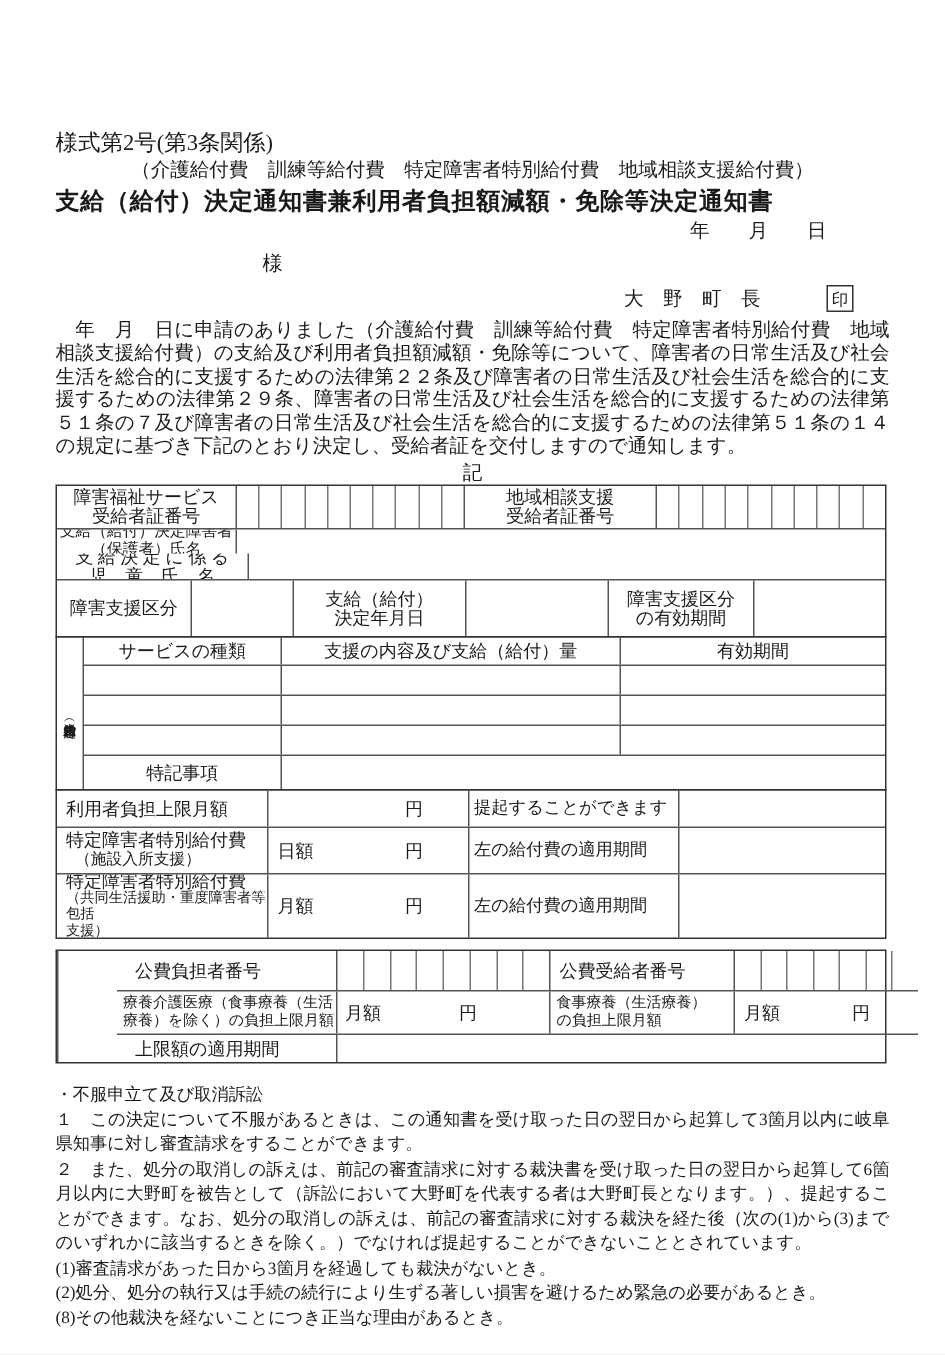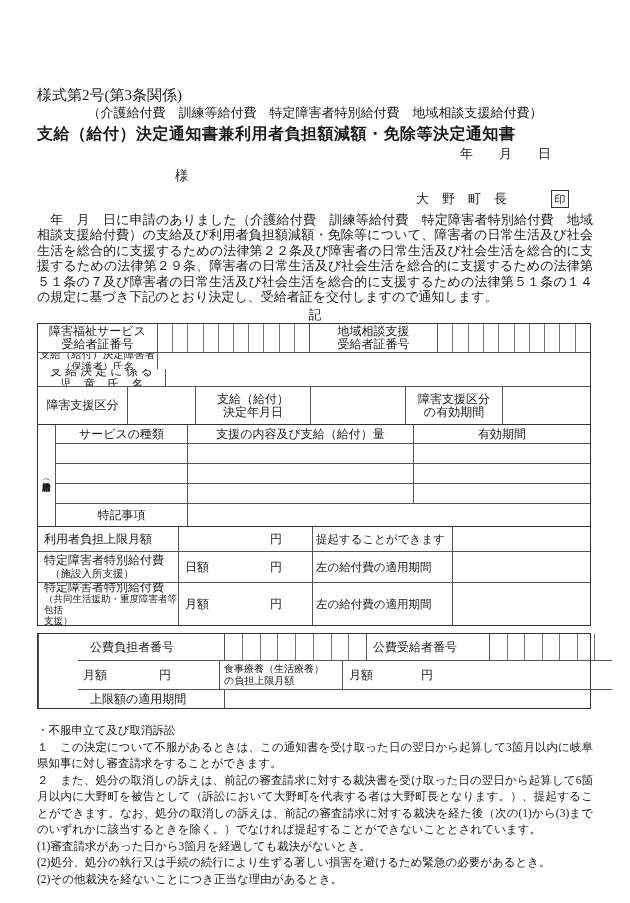--- a/index.html
+++ b/index.html
@@ -203,20 +203,22 @@
             <div class="dcell"></div>
             <div class="dcell"></div>
             <div class="dcell"></div>
             <div class="dcell"></div>
             <div class="dcell"></div>
             <div class="dcell"></div>
             <div class="dcell"></div>
           </div>
       </div>
       <div class="r" style="height:28px;">
+        <div class="c left line" style="width:147px;font-size:10px;line-height:12px;padding-left:4px;">療養介護医療（食事療養（生活
+療養）を除く）の負担上限月額</div>
         <div class="c amt" style="width:142px;padding:0 48px 0 5px;">
           <span>月額</span>
           <span>円</span>
         </div>
         <div class="c left line" style="width:123px;font-size:10px;line-height:12px;padding-left:4px;">食事療養（生活療養）
 の負担上限月額</div>
         <div class="c amt" style="width:122px;padding:0 32px 0 6px;">
           <span>月額</span>
           <span>円</span>
         </div>
@@ -227,16 +229,16 @@
       </div>
     </div>
   </div>
 
   <div class="notes">
     <p>・不服申立て及び取消訴訟</p>
     <p>１　この決定について不服があるときは、この通知書を受け取った日の翌日から起算して3箇月以内に岐阜県知事に対し審査請求をすることができます。</p>
     <p>２　また、処分の取消しの訴えは、前記の審査請求に対する裁決書を受け取った日の翌日から起算して6箇月以内に大野町を被告として（訴訟において大野町を代表する者は大野町長となります。）、提起することができます。なお、処分の取消しの訴えは、前記の審査請求に対する裁決を経た後（次の(1)から(3)までのいずれかに該当するときを除く。）でなければ提起することができないこととされています。</p>
     <p>(1)審査請求があった日から3箇月を経過しても裁決がないとき。</p>
     <p>(2)処分、処分の執行又は手続の続行により生ずる著しい損害を避けるため緊急の必要があるとき。</p>
-    <p>(2)その他裁決を経ないことにつき正当な理由があるとき。</p>
+    <p>(8)その他裁決を経ないことにつき正当な理由があるとき。</p>
   </div>
 
 </div>
 
 </body></html>

